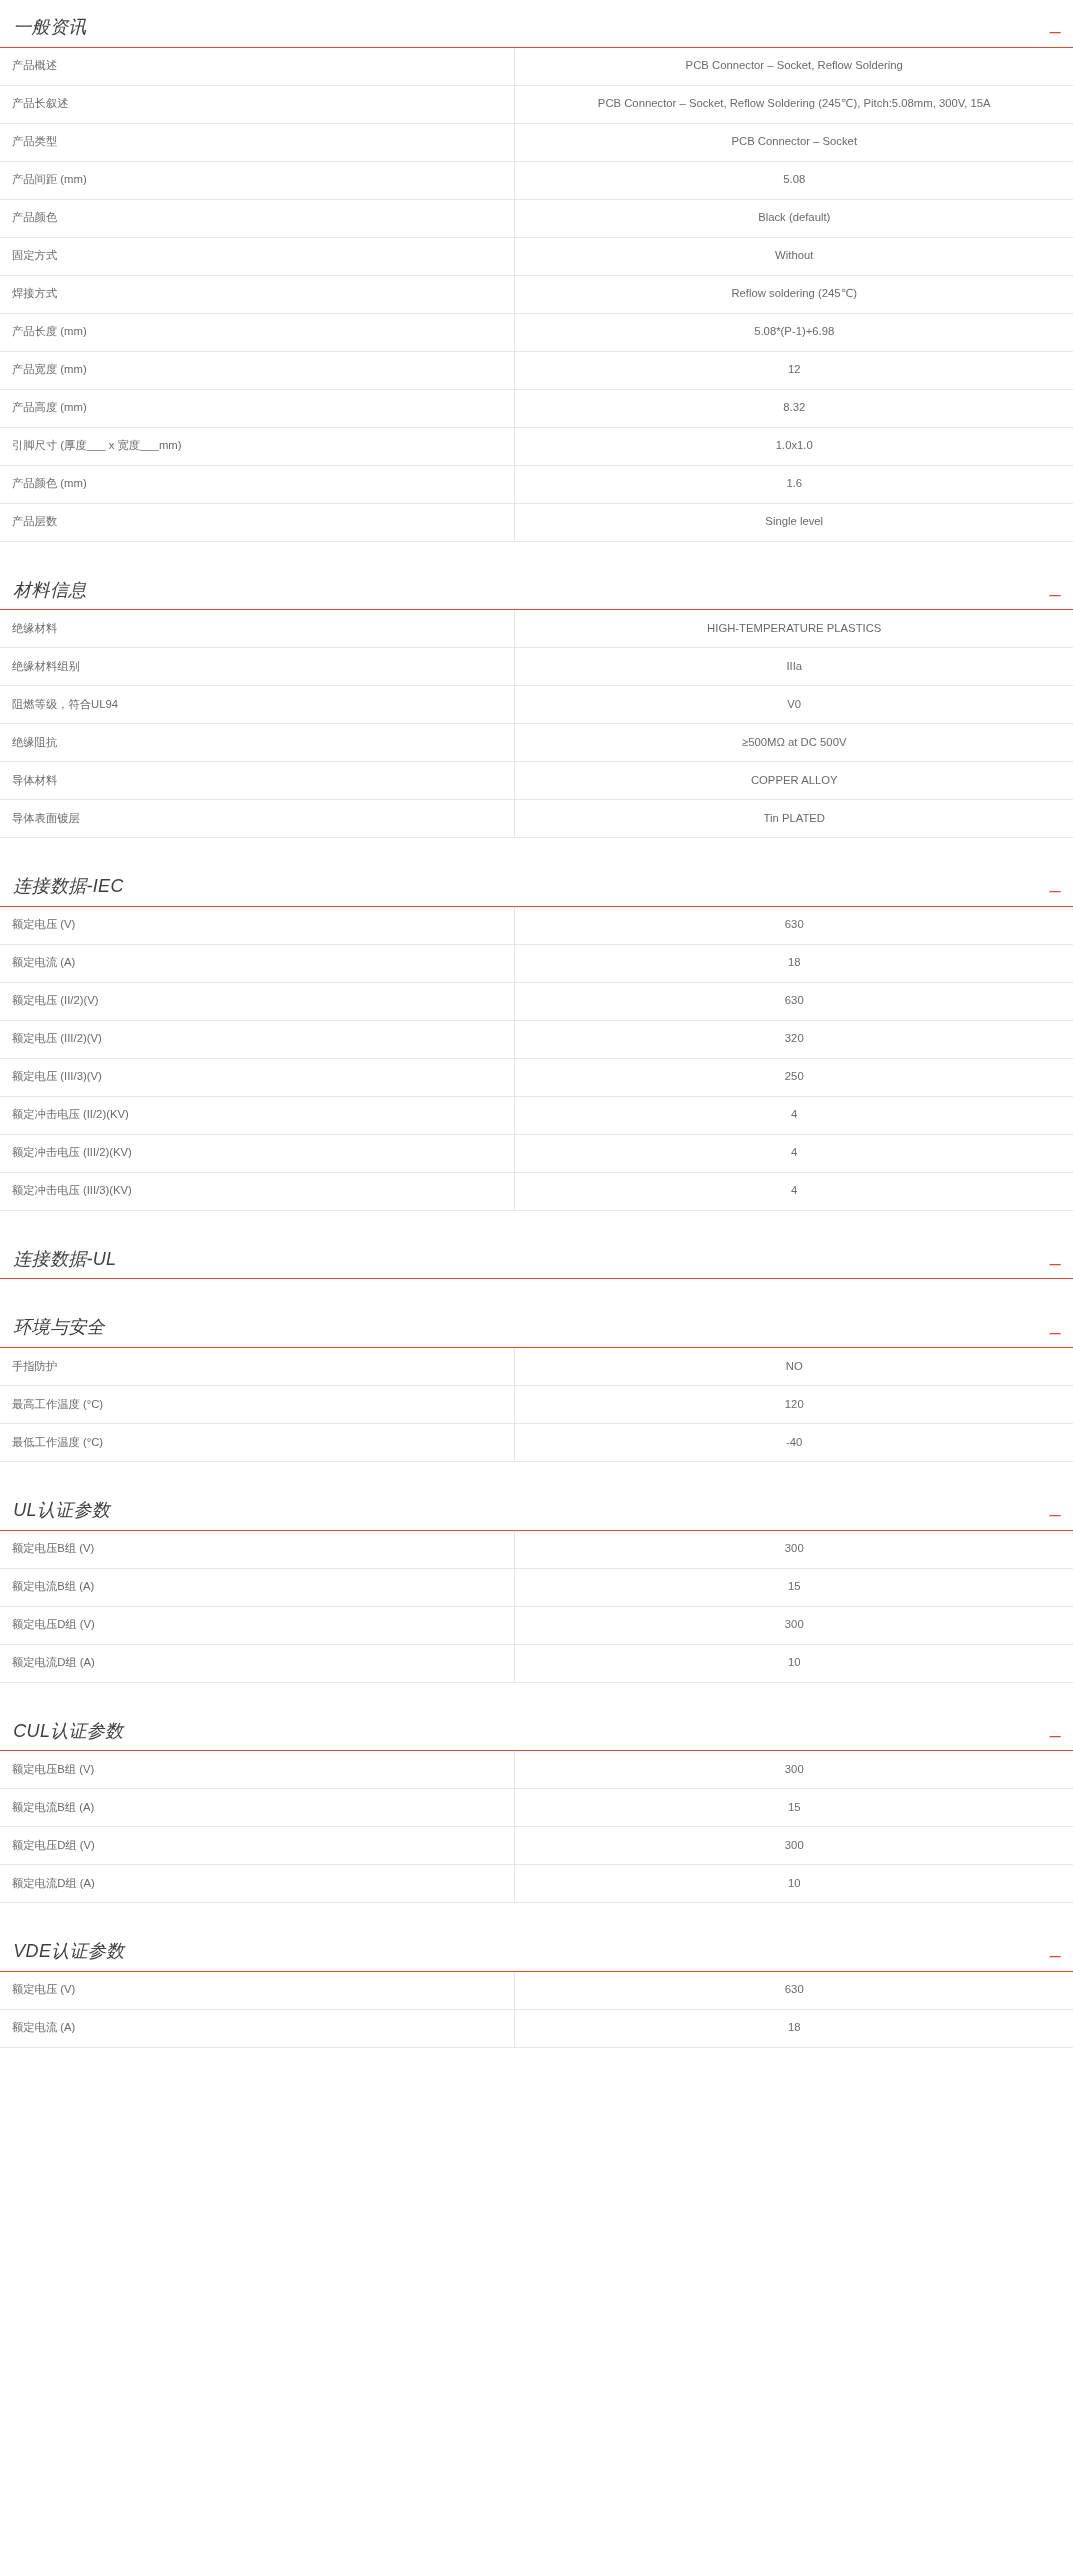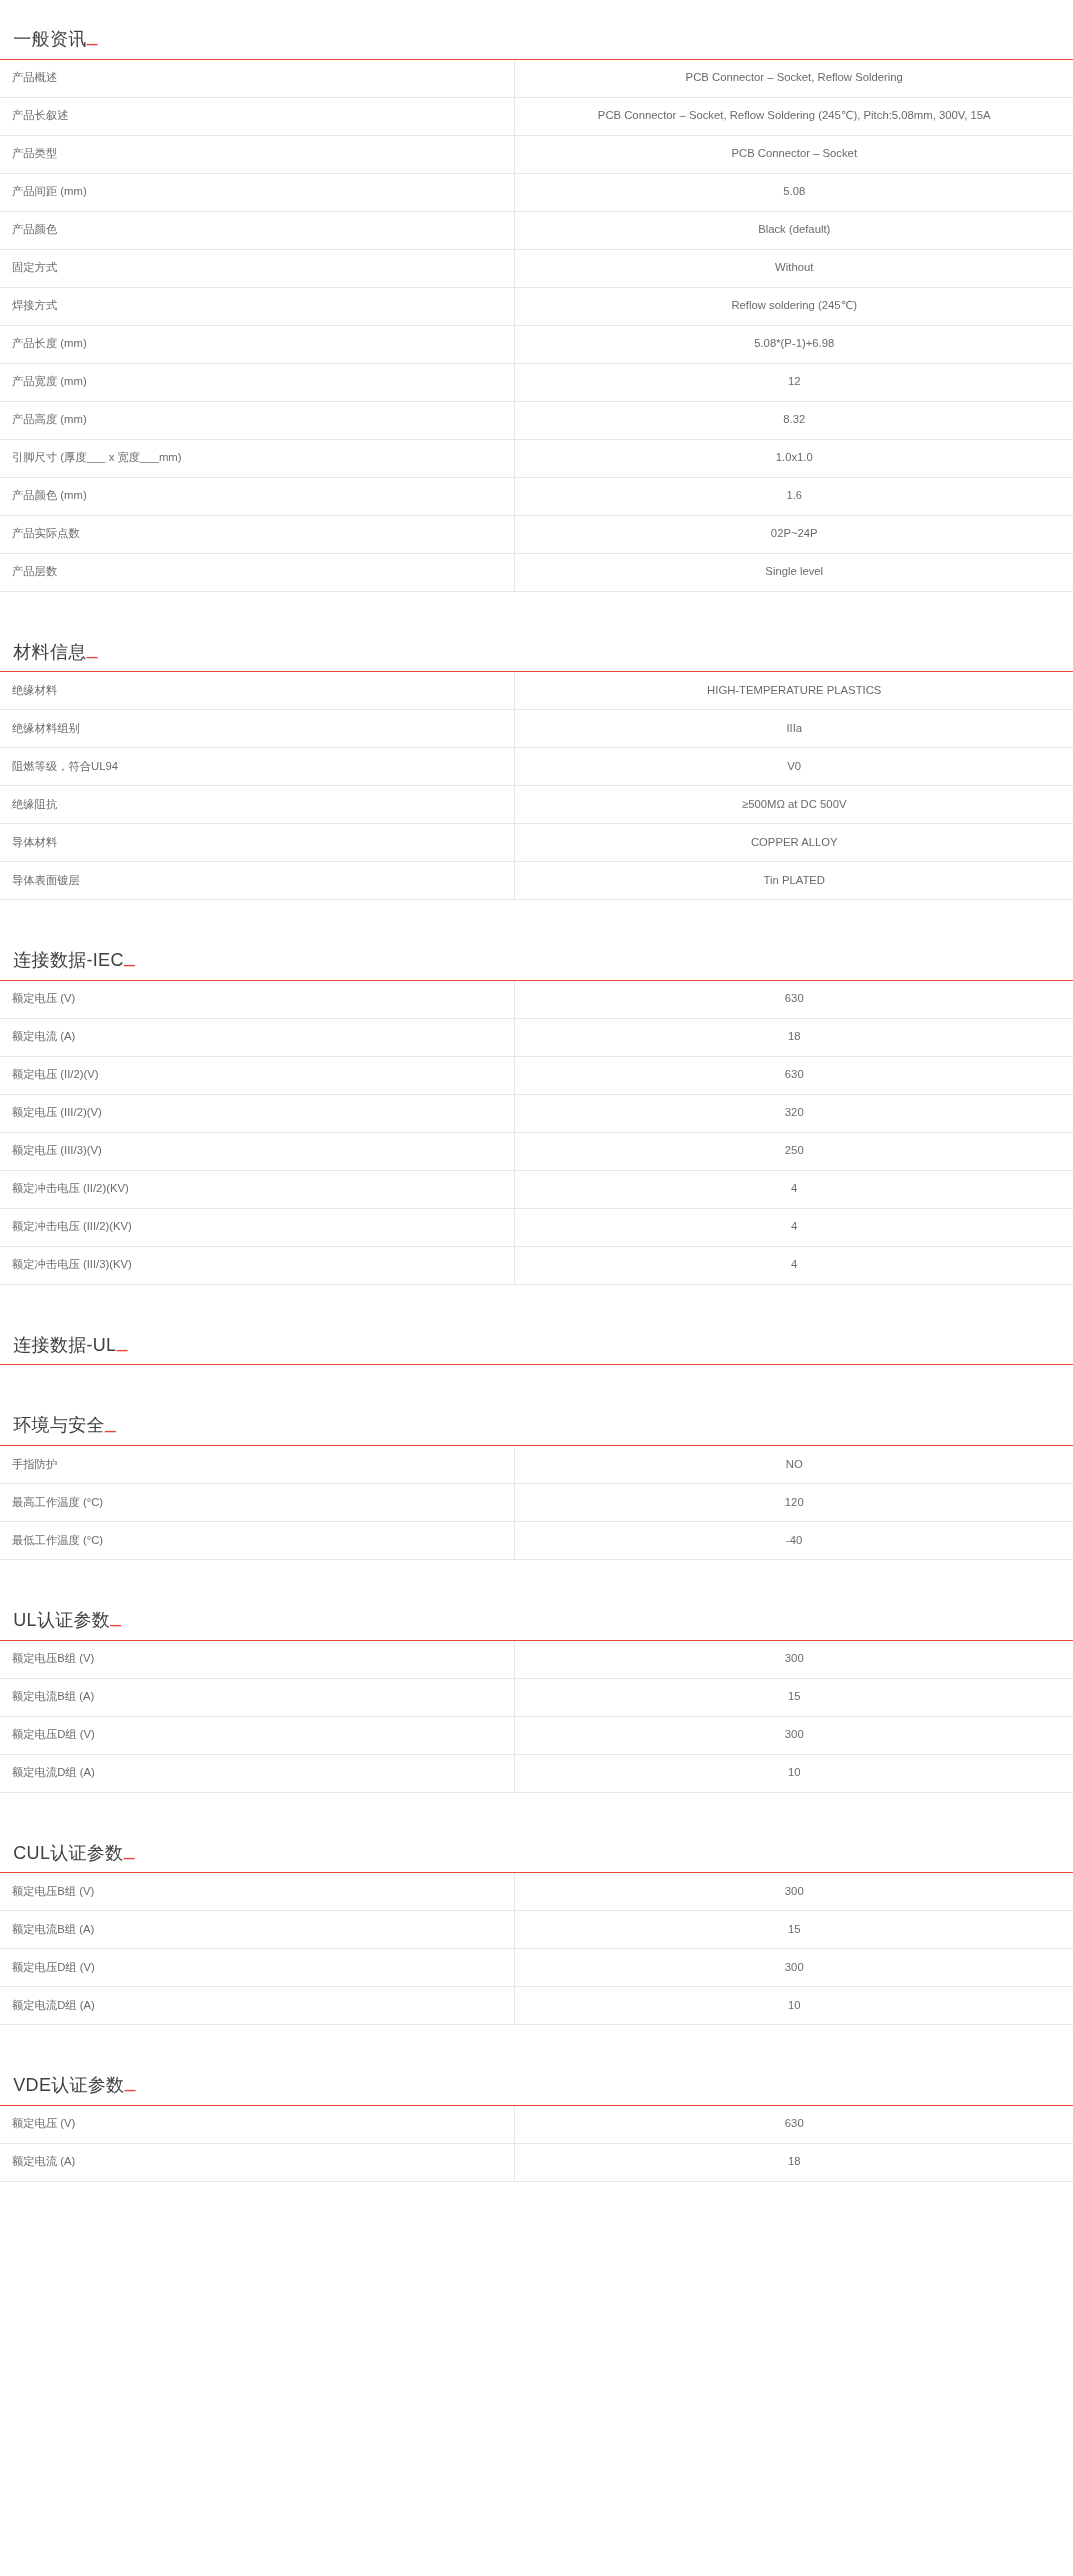--- a/index.html
+++ b/index.html
@@ -18,24 +18,25 @@
     width: 1074px;
     padding: 0 0 26.5px 0;
   }
   .section {
     margin: 0 0 0 0;
   }
   .section-head {
     position: relative;
     display: flex;
     align-items: flex-end;
-    justify-content: flex-start;
+    justify-content: space-between;
     padding: 0 13.3px 8px 13.3px;
-    margin: 12px 0 0 0;
+    margin: 0 0 0 0;
     border-bottom: 1.3px solid #e8443a;
+    font-style: italic;
   }
   .section-title {
     font-size: 18px;
     line-height: 1.2;
     color: #3f3f3f;
     font-weight: normal;
     letter-spacing: 0.3px;
   }
   .collapse-toggle {
     font-size: 20px;
@@ -129,24 +130,20 @@
             </tr>
             <tr>
               <td class="k">引脚尺寸 (厚度___ x 宽度___mm)</td>
               <td class="v">1.0x1.0</td>
             </tr>
             <tr>
               <td class="k">产品颜色 (mm)</td>
               <td class="v">1.6</td>
             </tr>
             <tr>
-              <td class="k">产品实际点数</td>
-              <td class="v">02P~24P</td>
-            </tr>
-            <tr>
               <td class="k">产品层数</td>
               <td class="v">Single level</td>
             </tr>
           </tbody>
         </table>
       </div>
       <div class="section">
         <div class="sec-gap"></div>
         <div class="section-head">
           <div class="section-title">材料信息</div>

